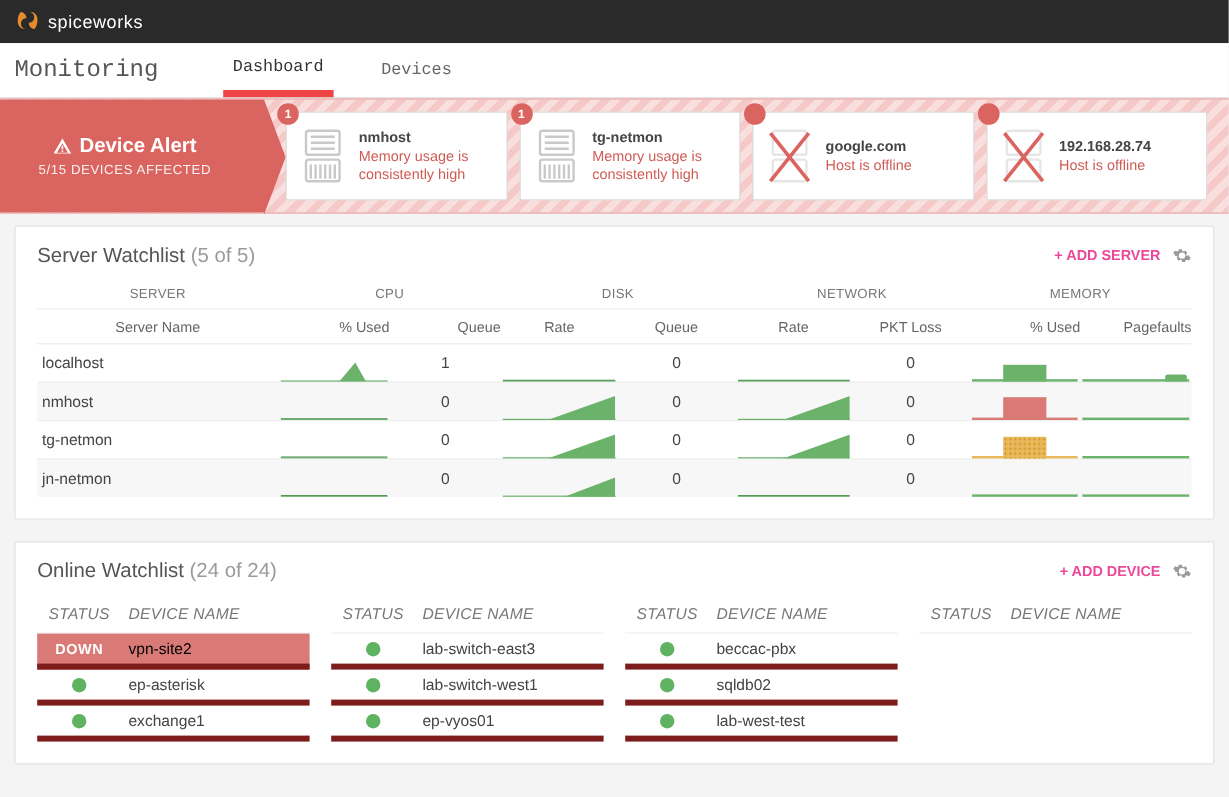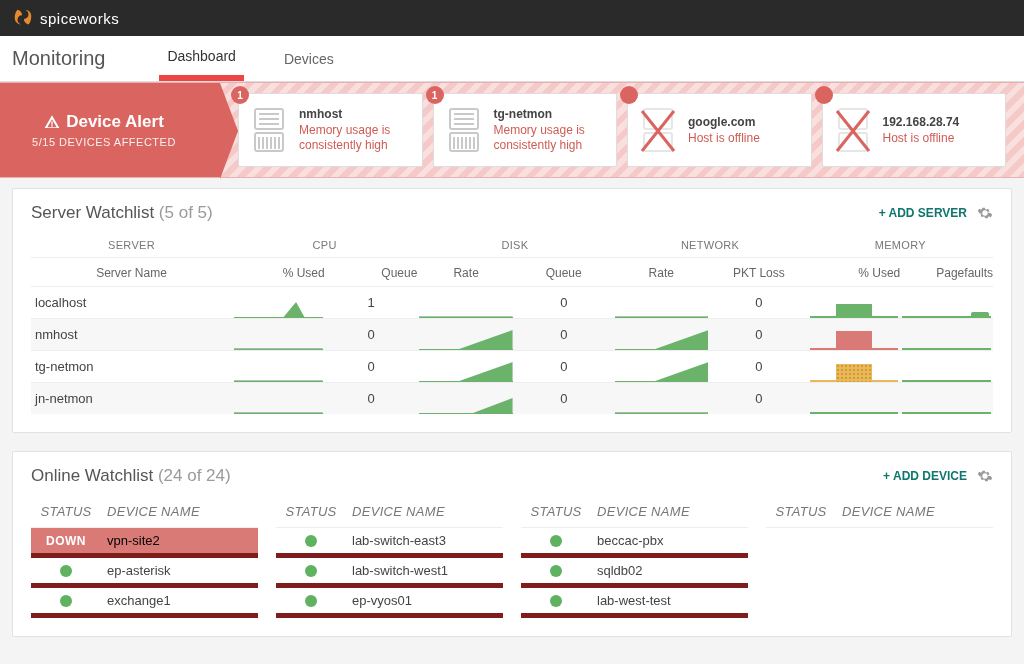--- a/index.html
+++ b/index.html
@@ -1,21 +1,21 @@
 <!DOCTYPE html>
 <html><head>
 <meta charset="utf-8">
 <style>
 * { box-sizing: border-box; margin: 0; padding: 0; }
 body { font-family: -apple-system, "Helvetica Neue", Arial, sans-serif; background: #f4f4f4; color: #333; font-size: 13px; }
 .topbar { background: #2a2a2a; height: 36px; display: flex; align-items: center; padding: 0 12px; }
 .logo { display: flex; align-items: center; color: #fff; font-size: 15px; font-weight: 400; letter-spacing: .5px; }
 .logo-mark { width: 22px; height: 22px; margin-right: 6px; }
 .logo-mark svg path { fill: #e68a2e; }
-.subnav { background: #fff; height: 46px; display: flex; align-items: center; padding: 0 12px; border-bottom: 1px solid #ddd; }
+.subnav { background: #fff; height: 46px; display: flex; align-items: center; padding: 0 12px; border-bottom: 1px solid #ddd; font-family: Liberation Mono, monospace; }
 .page-title { font-size: 20px; color: #555; font-weight: 400; margin-right: 54px; }
 .tabs { display: flex; align-items: center; height: 100%; }
 .tab { font-size: 14px; color: #666; padding: 0 8px; height: 100%; display: flex; align-items: center; margin-right: 32px; cursor: pointer; }
 .tab.active { color: #333; border-bottom: 6px solid #ef4444; }
 
 .alert-strip {
   display: flex;
   height: 96px;
   background: #f5c9c8;
   background-image: repeating-linear-gradient(135deg, rgba(255,255,255,.4) 0 6px, transparent 6px 12px);
@@ -52,21 +52,21 @@
 .card-icon { width: 40px; height: 50px; margin-right: 10px; display: flex; align-items: center; justify-content: center; position: relative; }
 .card-icon svg { width: 40px; height: 50px; }
 .card-text .name { font-size: 12px; font-weight: 700; color: #444; margin-bottom: 2px; }
 .card-text .msg { font-size: 12px; color: #cf5b55; line-height: 1.25; }
 
 .content { padding: 10px 12px; }
 .panel { background: #fff; border: 1px solid #e2e2e2; border-radius: 2px; margin-bottom: 18px; padding: 14px 18px 18px; }
 .panel-head { display: flex; align-items: center; justify-content: space-between; margin-bottom: 10px; }
 .panel-title { font-size: 17px; color: #555; font-weight: 400; }
 .panel-title .count { color: #9a9a9a; }
-.panel-actions { display: flex; align-items: center; color: #0f766e; font-size: 12px; font-weight: 700; }
+.panel-actions { display: flex; align-items: center; color: #ec4899; font-size: 12px; font-weight: 700; }
 .panel-actions .add { margin-right: 10px; cursor: pointer; }
 .panel-actions .gear { width: 16px; height: 16px; cursor: pointer; fill: #9a9a9a; }
 
 .watch-header-groups { display: flex; text-align: center; font-size: 11px; color: #777; letter-spacing: .3px; border-bottom: 1px solid #eee; }
 .colgroup { padding: 6px 0; }
 .col-server { width: 206px; }
 .col-cpu { width: 190px; }
 .col-disk { width: 200px; }
 .col-net { width: 200px; }
 .col-mem { width: 190px; }

